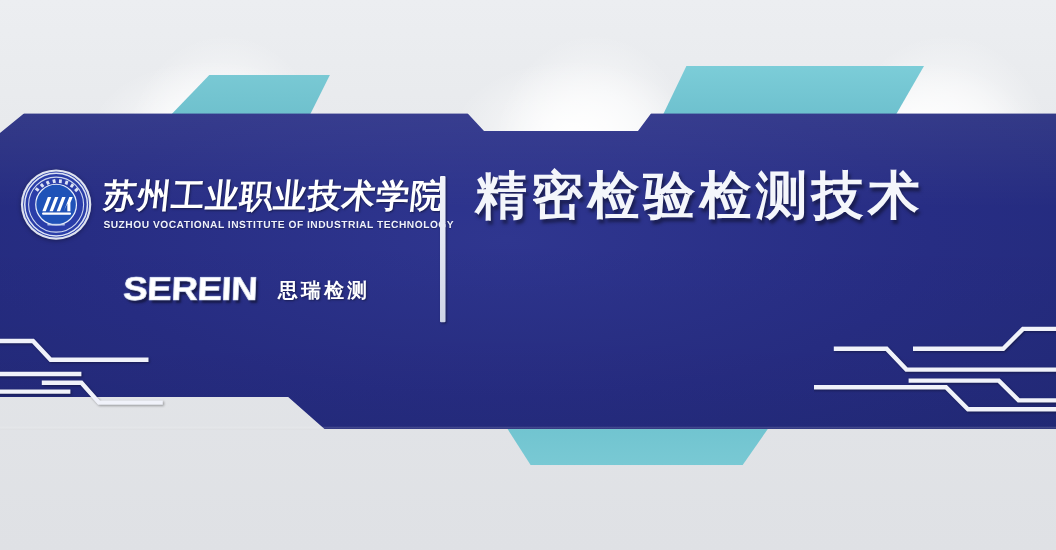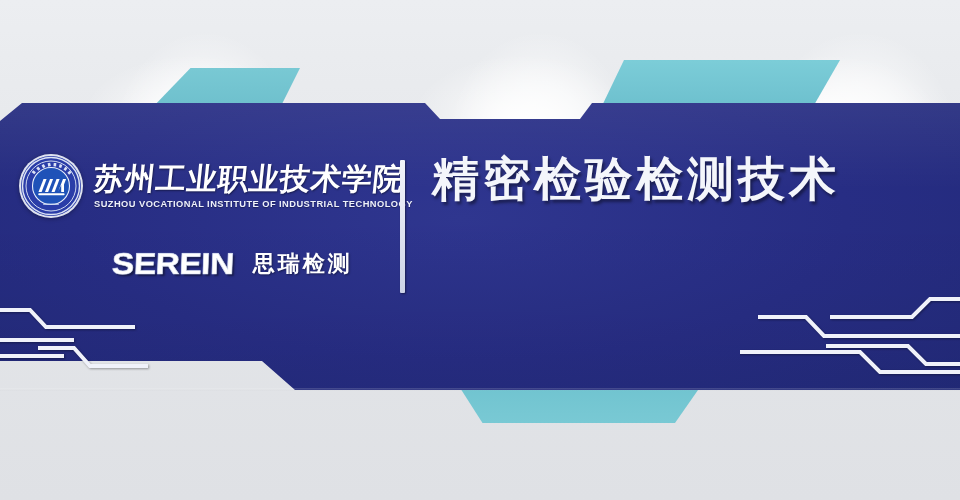--- a/index.html
+++ b/index.html
@@ -98,21 +98,21 @@
   .serein-wordmark{
     font-size:30px;font-weight:900;letter-spacing:-.5px;
     color:#ffffff;
     font-family:"Liberation Sans","DejaVu Sans",sans-serif;
     transform:scaleX(1.12) skewX(-2deg);transform-origin:left center;
     text-shadow:2px 2px 2px rgba(0,0,0,.45), 0 0 1px #cfd6ee;
     -webkit-text-stroke:.6px rgba(210,218,240,.9);
   }
   .serein-cn{
     font-family:"Liberation Serif","DejaVu Serif",serif;
-    font-size:22px;font-weight:700;color:#ffffff;letter-spacing:3px;
+    font-size:18px;font-weight:700;color:#ffffff;letter-spacing:3px;
     margin-left:18px;
     text-shadow:1px 1px 2px rgba(0,0,0,.4);
   }
 
   .divider{
     position:absolute;left:400px;top:57px;width:5px;height:133px;
     background:linear-gradient(180deg,#f2f4fa,#cdd3e6);
     box-shadow:1px 1px 2px rgba(0,0,0,.4);
     border-radius:1px;
   }

